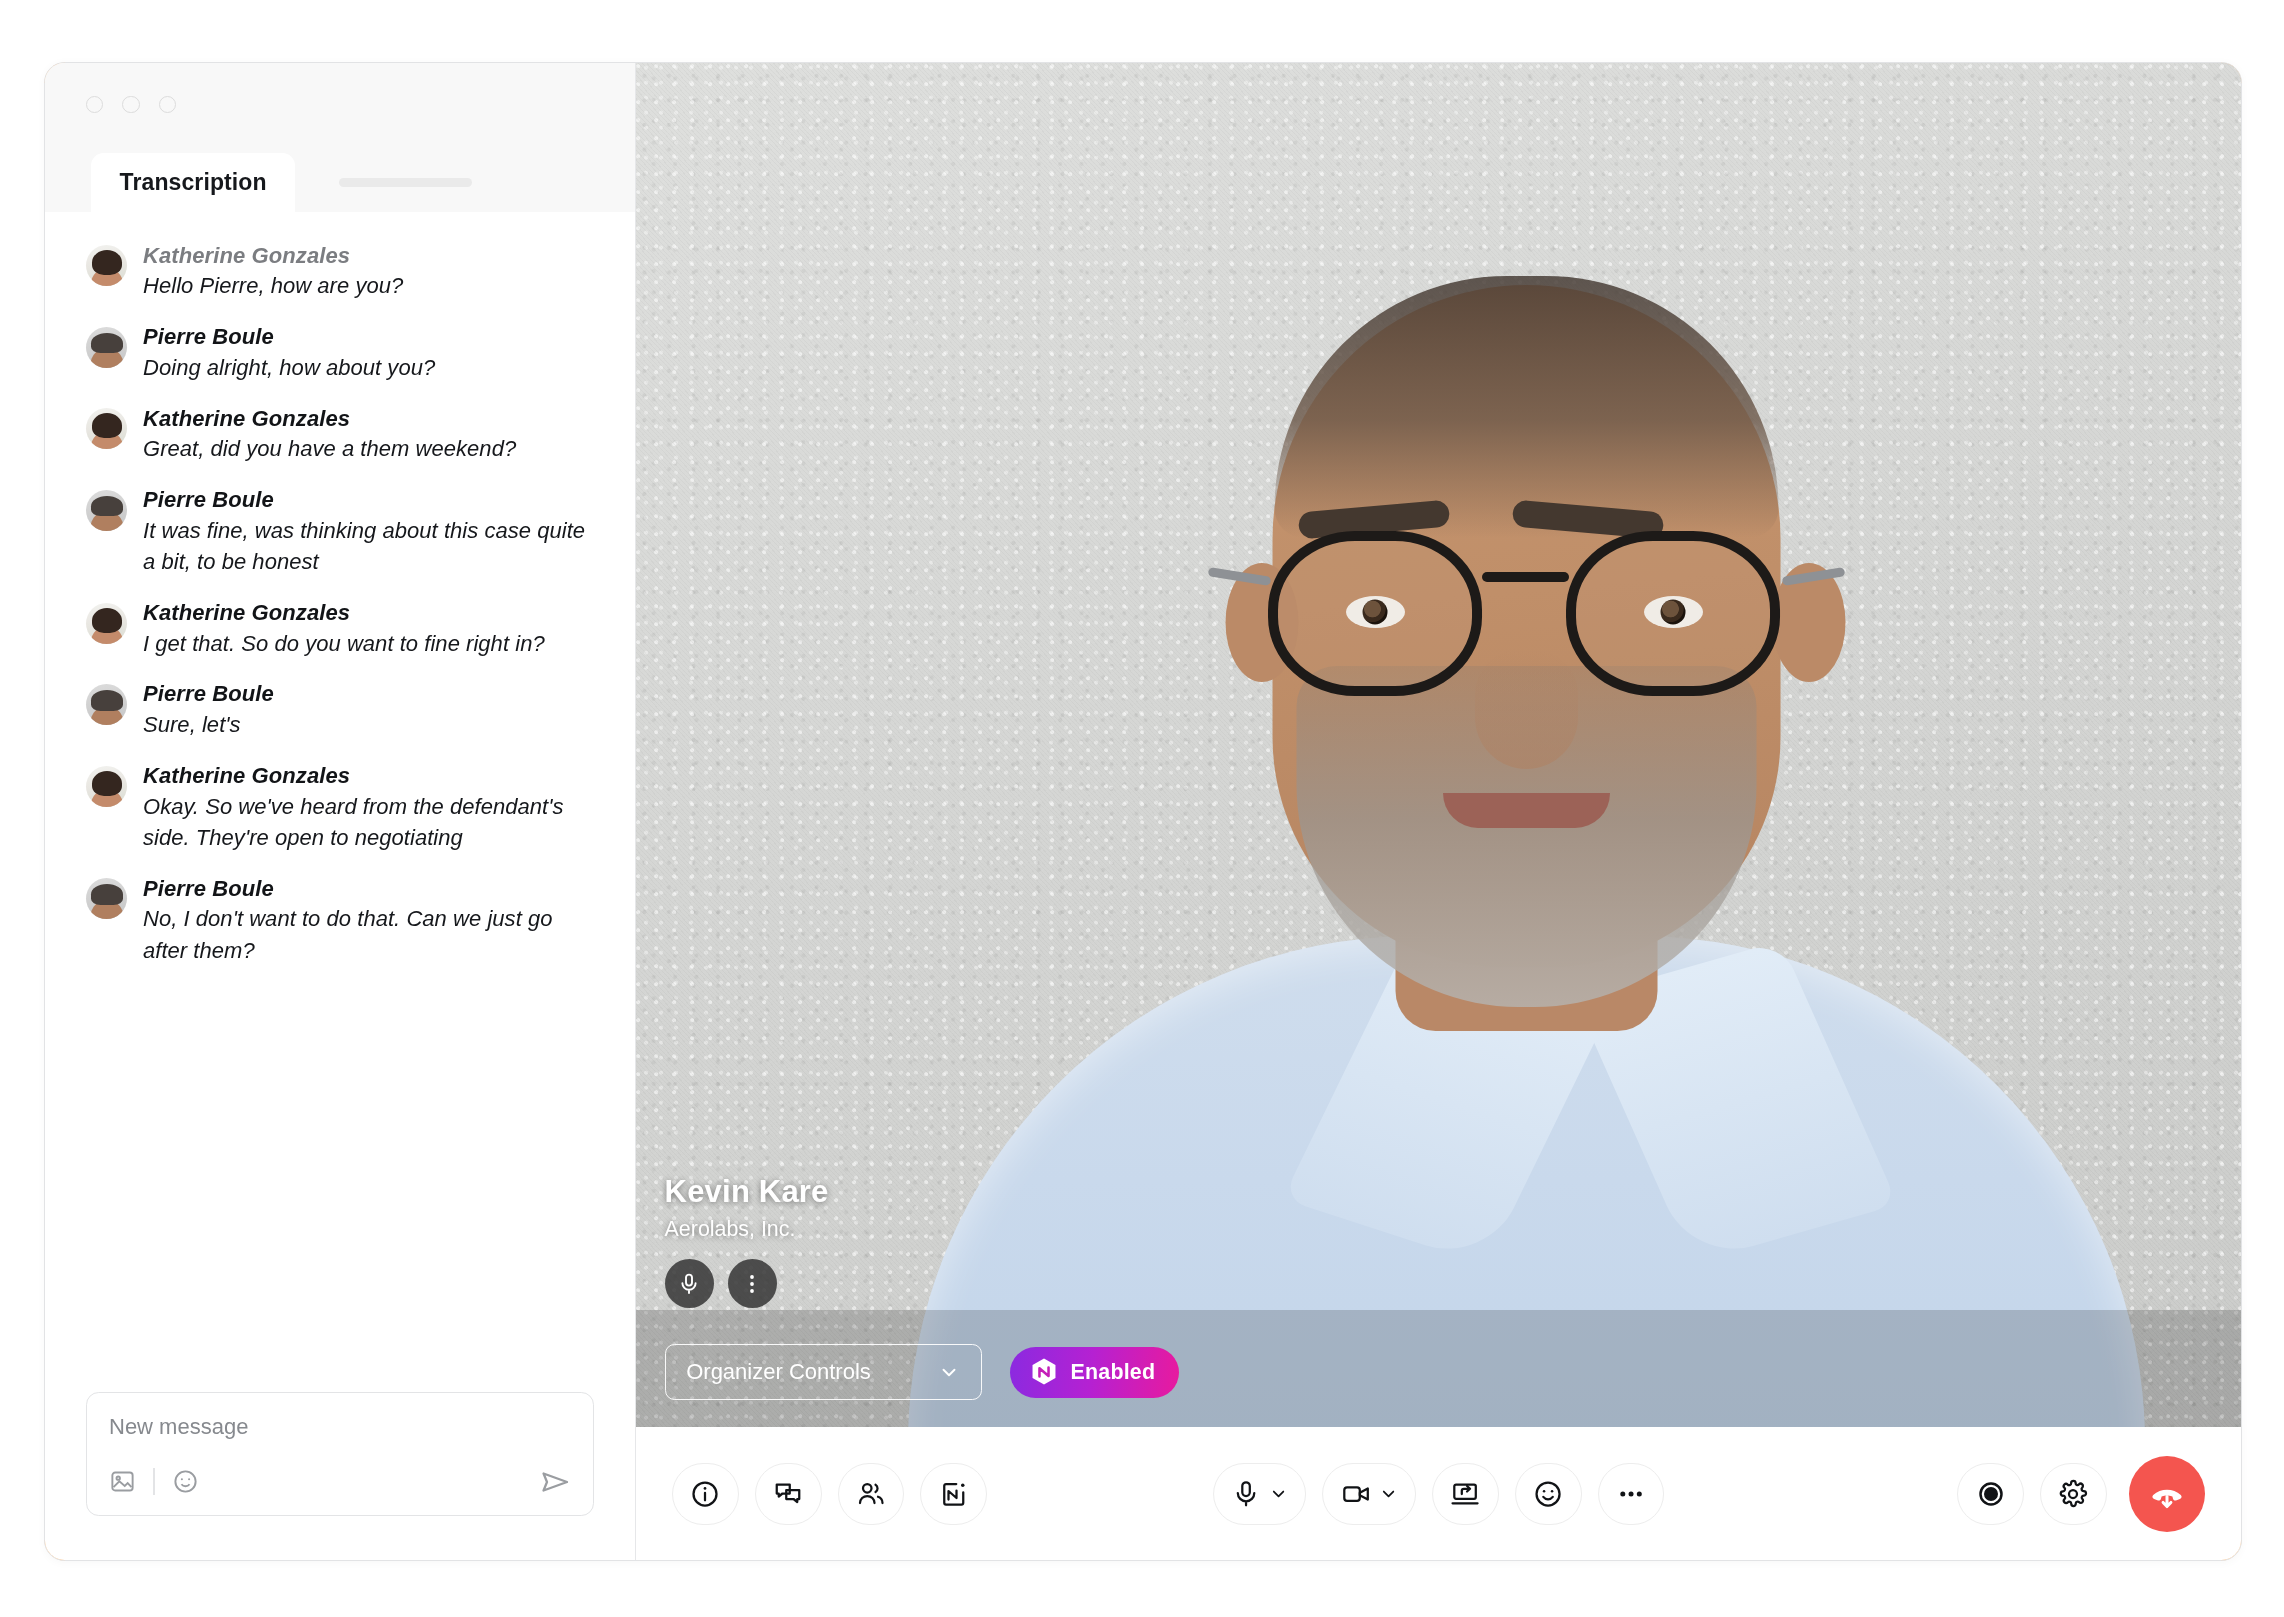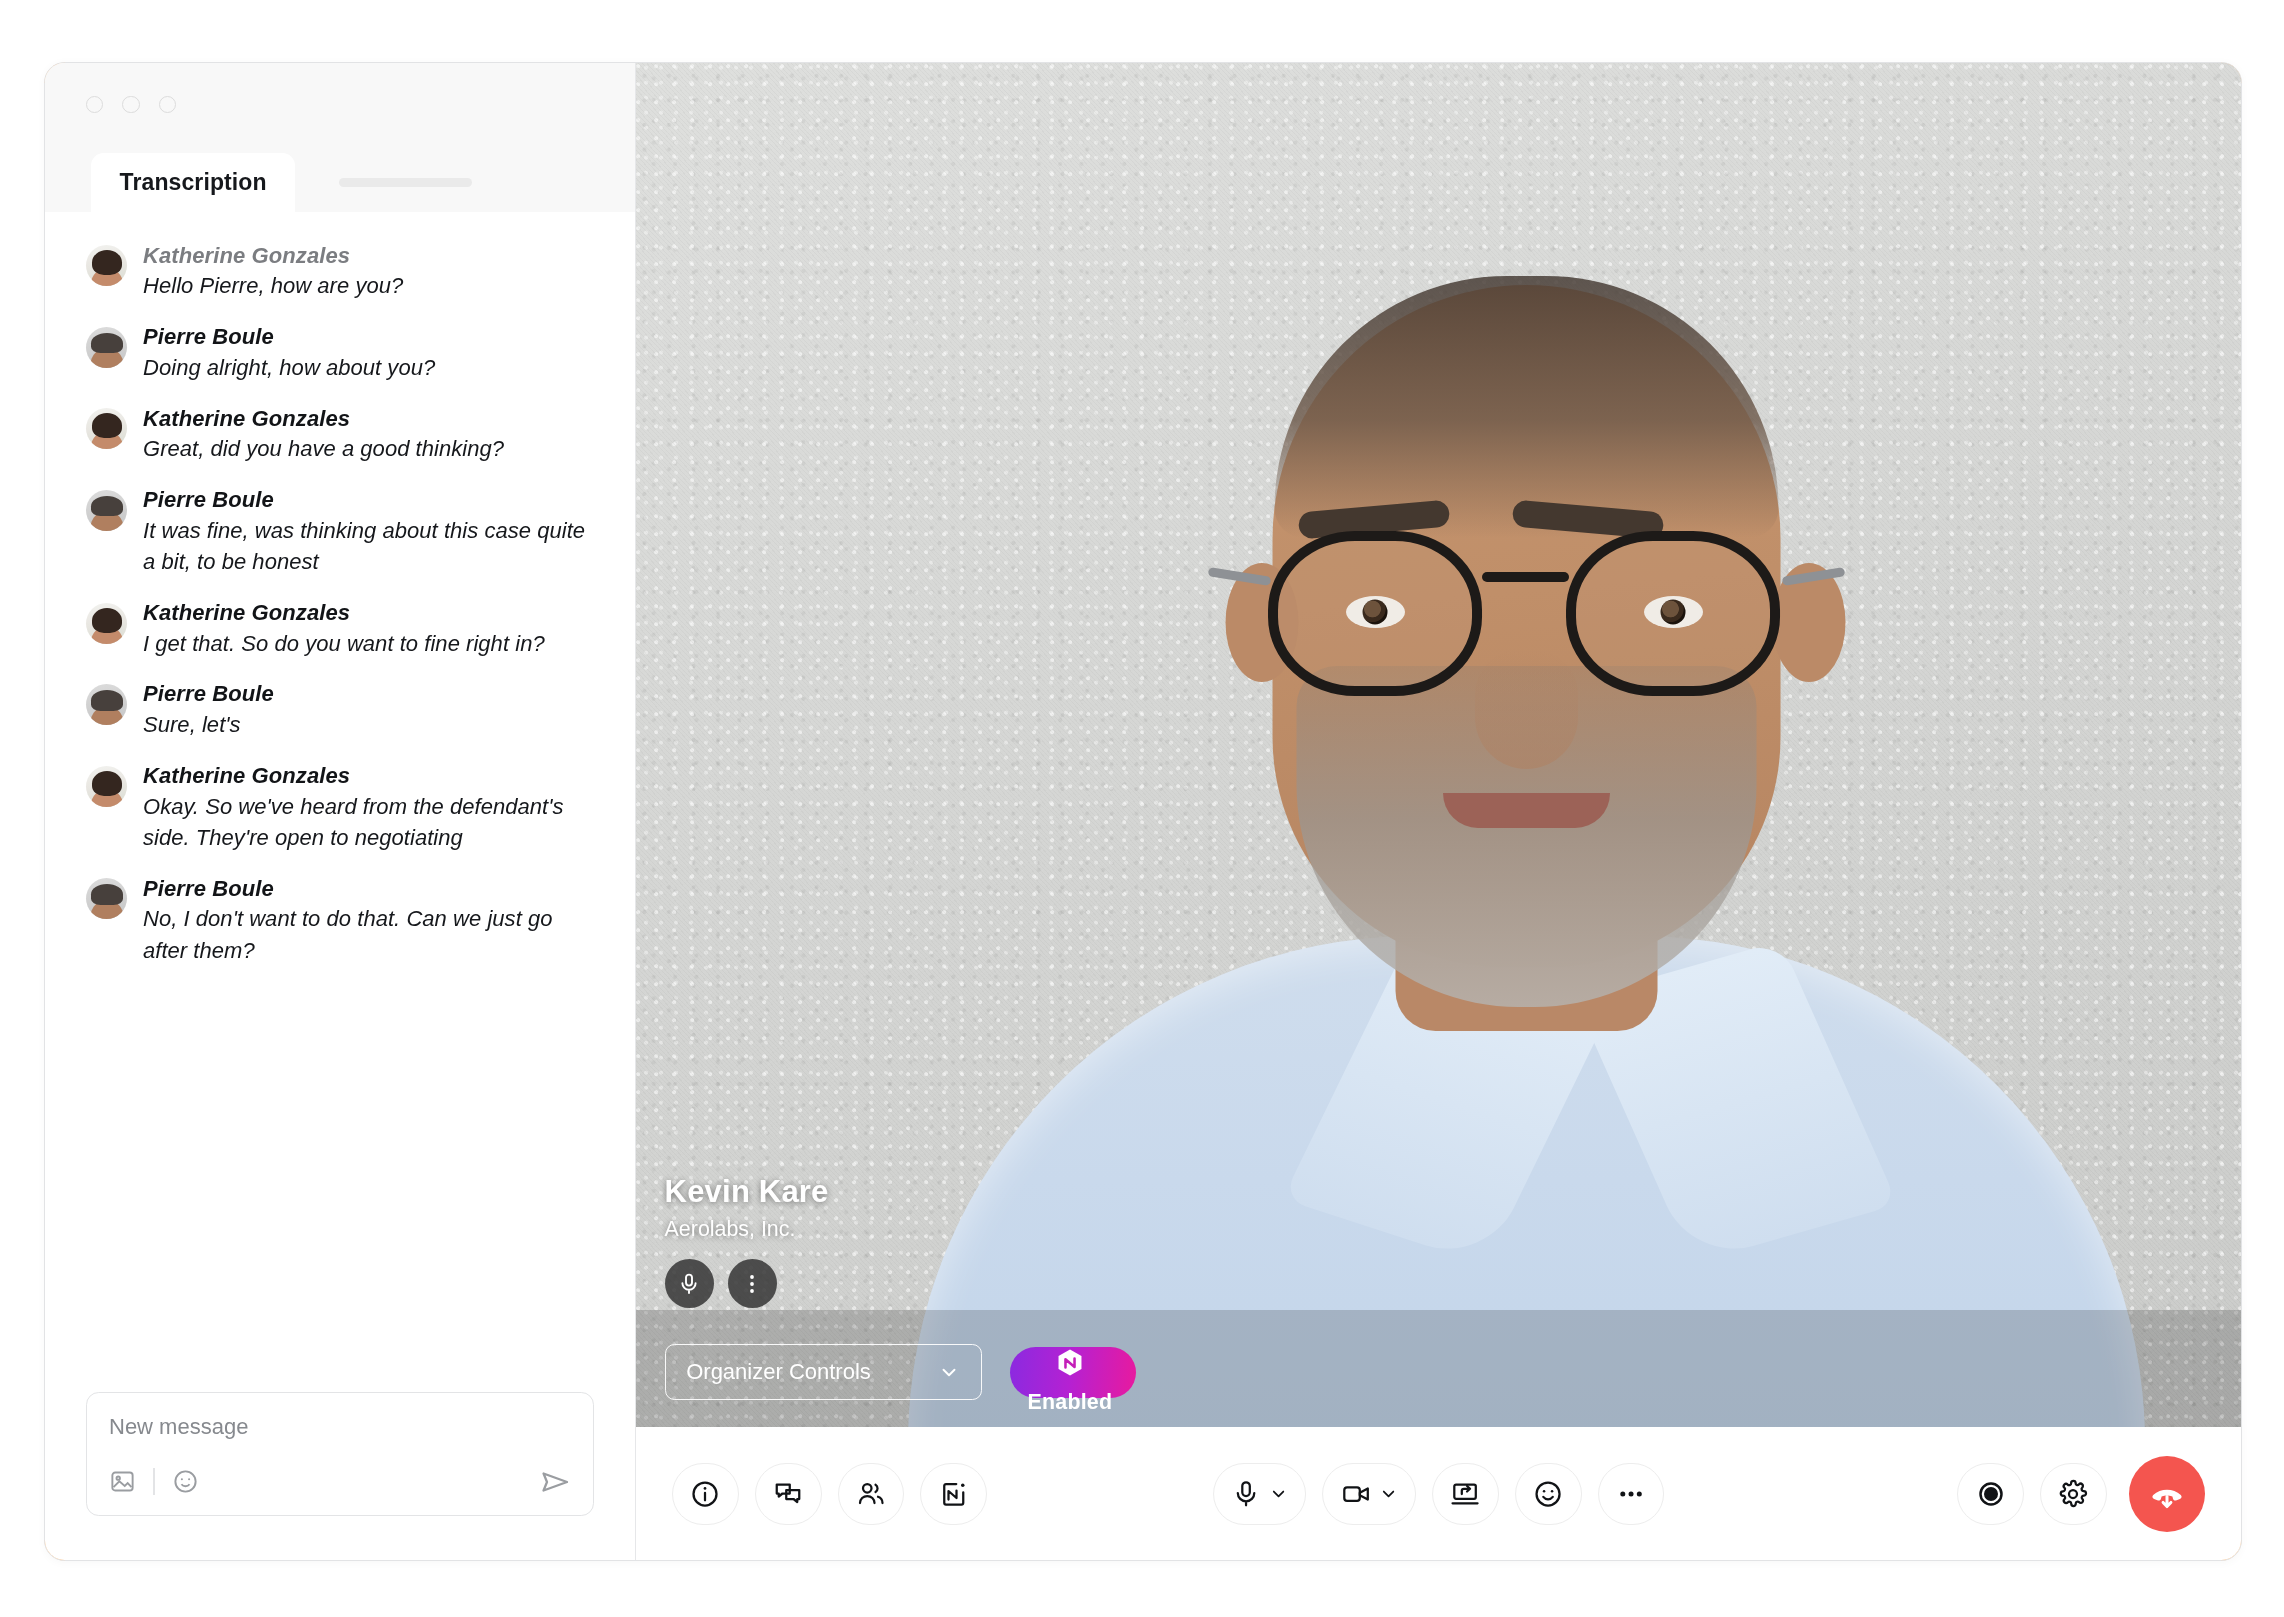--- a/index.html
+++ b/index.html
@@ -420,21 +420,20 @@
   }
   #organizer-chevron { width: 22px; height: 22px; color: #fff; }
   #ai-badge {
     height: 51px;
     border-radius: 27px;
     background: linear-gradient(95deg,#8b2ae0 0%,#b521d2 48%,#e81a9e 100%);
     display: flex;
     align-items: center;
     gap: 11px;
     padding: 0 24px 0 17.4px;
-    flex-direction: column;
   }
   #ai-hex {
     width: 32px; height: 32px;
     display: flex; align-items: center; justify-content: center;
   }
   #ai-badge-label {
     font-size: 21.4px;
     font-weight: bold;
     color: #ffffff;
     letter-spacing: 0.2px;
@@ -510,21 +509,21 @@
           <div class="msg-avatar av-p"></div>
           <div class="msg-body">
             <div class="msg-name">Pierre Boule</div>
             <div class="msg-text">Doing alright, how about you?</div>
           </div>
         </div>
         <div class="msg">
           <div class="msg-avatar av-k"></div>
           <div class="msg-body">
             <div class="msg-name">Katherine Gonzales</div>
-            <div class="msg-text">Great, did you have a good thinking?</div>
+            <div class="msg-text">Great, did you have a them weekend?</div>
           </div>
         </div>
         <div class="msg">
           <div class="msg-avatar av-p"></div>
           <div class="msg-body">
             <div class="msg-name">Pierre Boule</div>
             <div class="msg-text">It was fine, was thinking about this case quite a bit, to be honest</div>
           </div>
         </div>
         <div class="msg">

